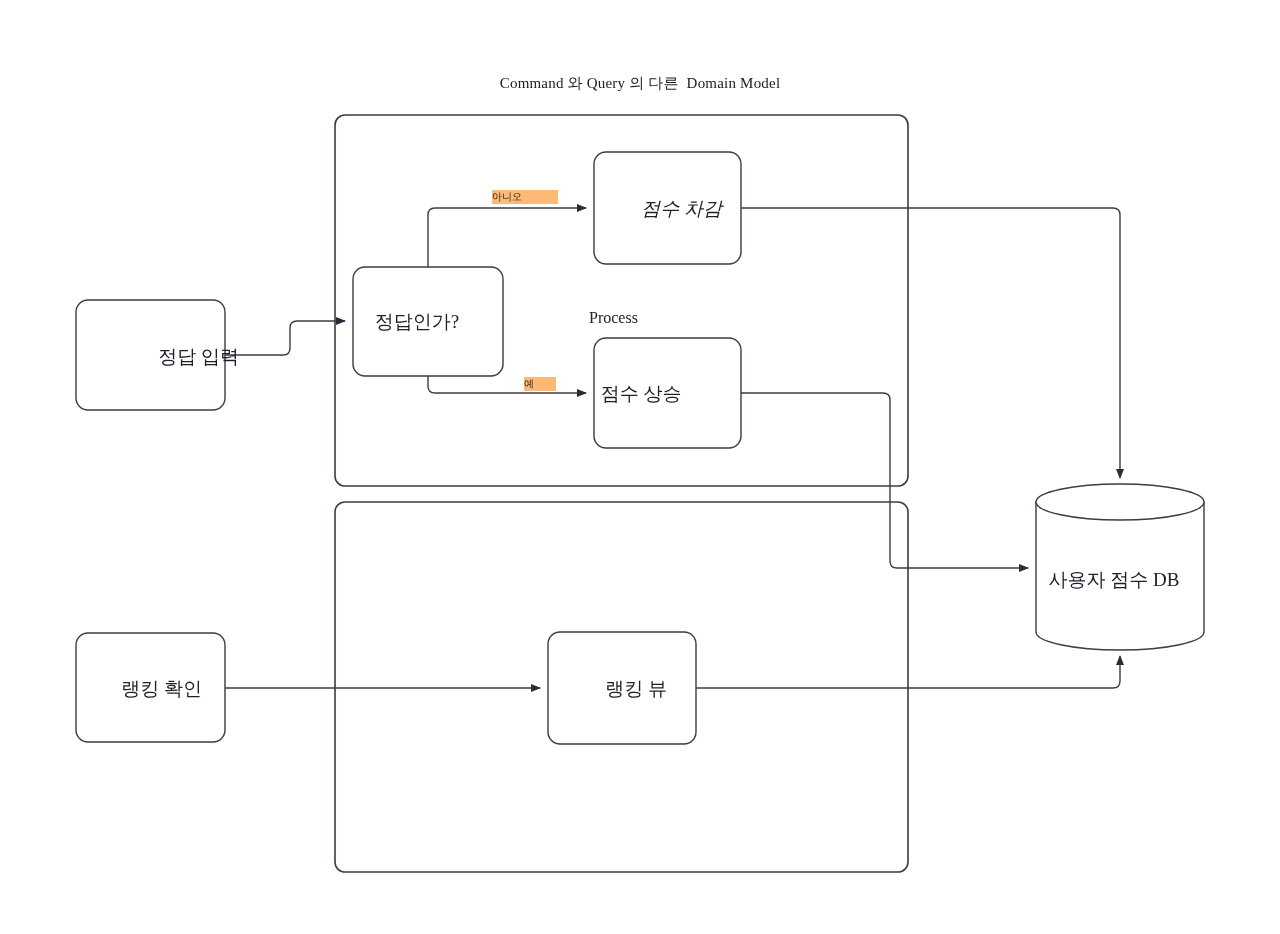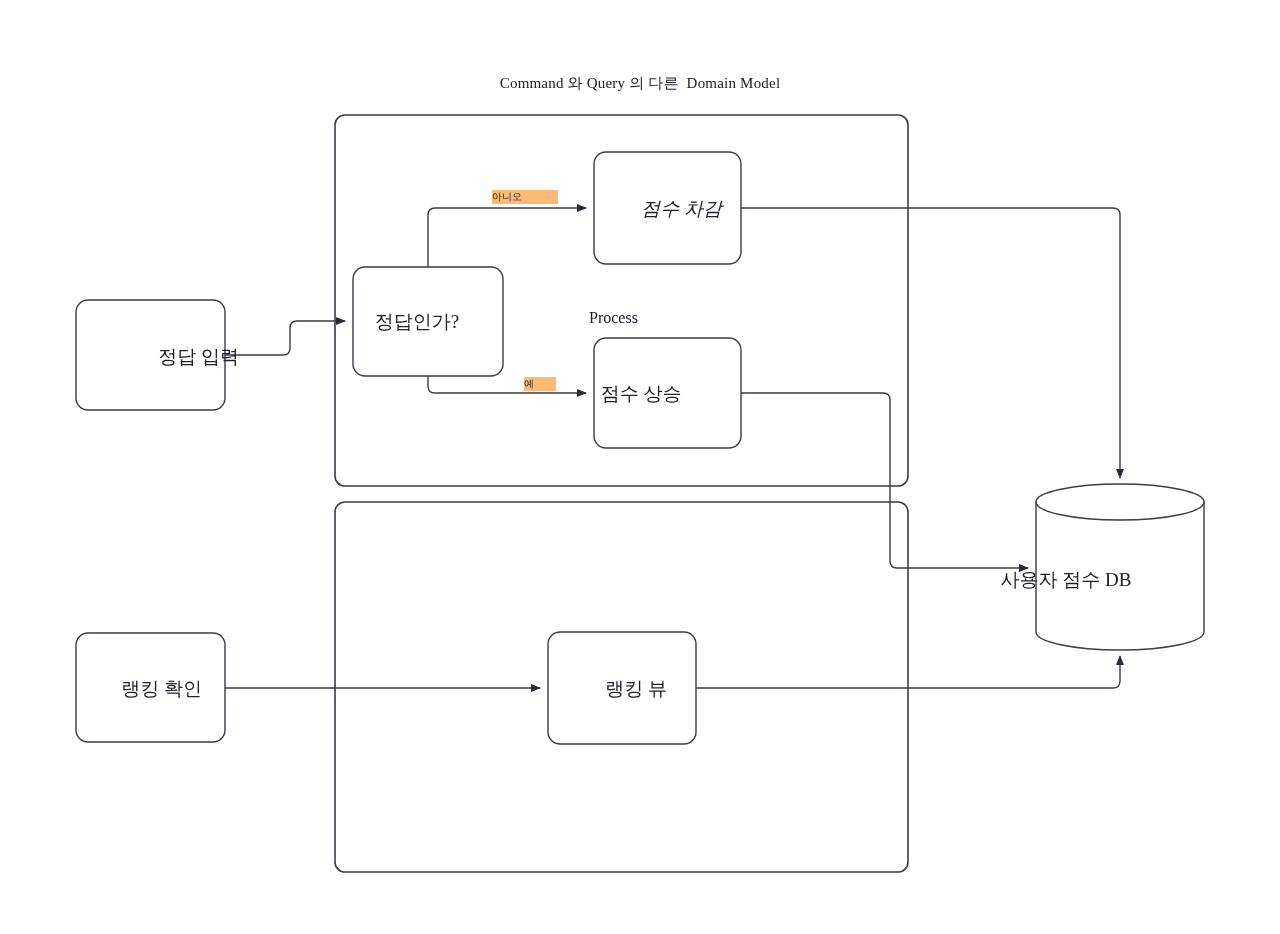--- a/index.html
+++ b/index.html
@@ -106,19 +106,19 @@
 <div class="node-label" style="left:353px; top:309px; width:128px;">정답인가?</div>
 
 <div class="node-label" style="left:594px; top:196px; width:175px;font-style:italic;">점수 차감</div>
 
 <div class="node-label" style="left:576px; top:381px; width:130px;">점수 상승</div>
 
 <div class="node-label" style="left:76px; top:676px; width:171px;">랭킹 확인</div>
 
 <div class="node-label" style="left:548px; top:676px; width:176px;">랭킹 뷰</div>
 
-<div class="node-label" style="left:988px; top:567px; width:156px;">사용자 점수 DB</div>
+<div class="node-label" style="left:1036px; top:567px; width:156px;">사용자 점수 DB</div>
 
 <div class="edge-label" style="left:492px; top:190px; width:66px;">아니오</div>
 
 <div class="edge-label" style="left:524px; top:377px; width:32px;">예</div>
 
 <div class="group-label" style="left:589px; top:309px;">Process</div>
 
 </body></html>

